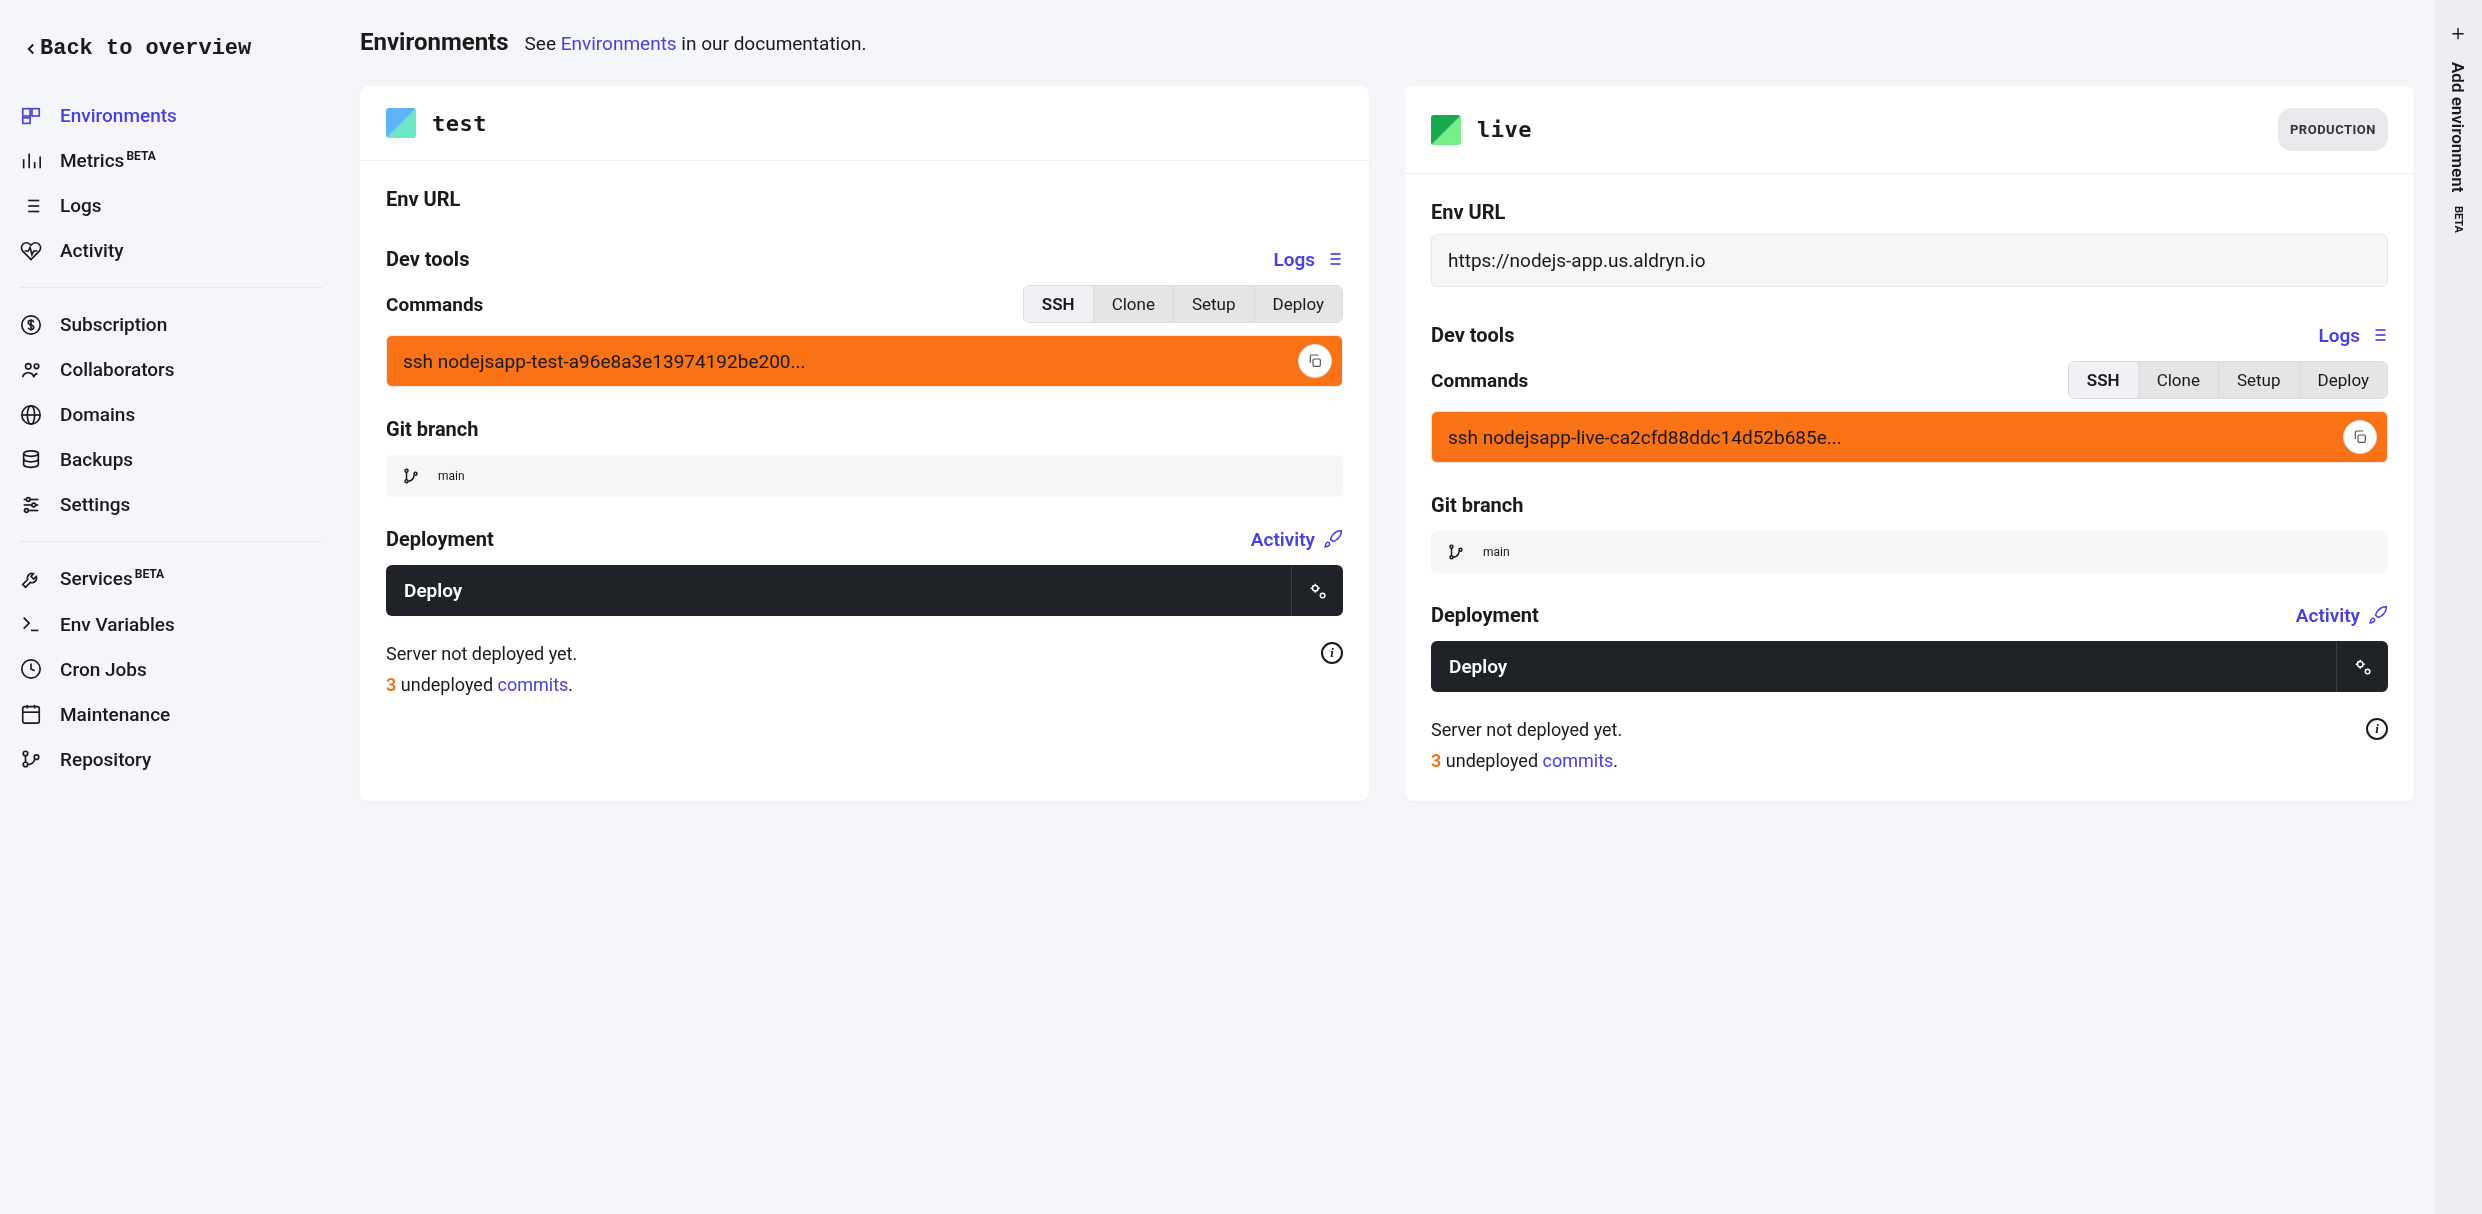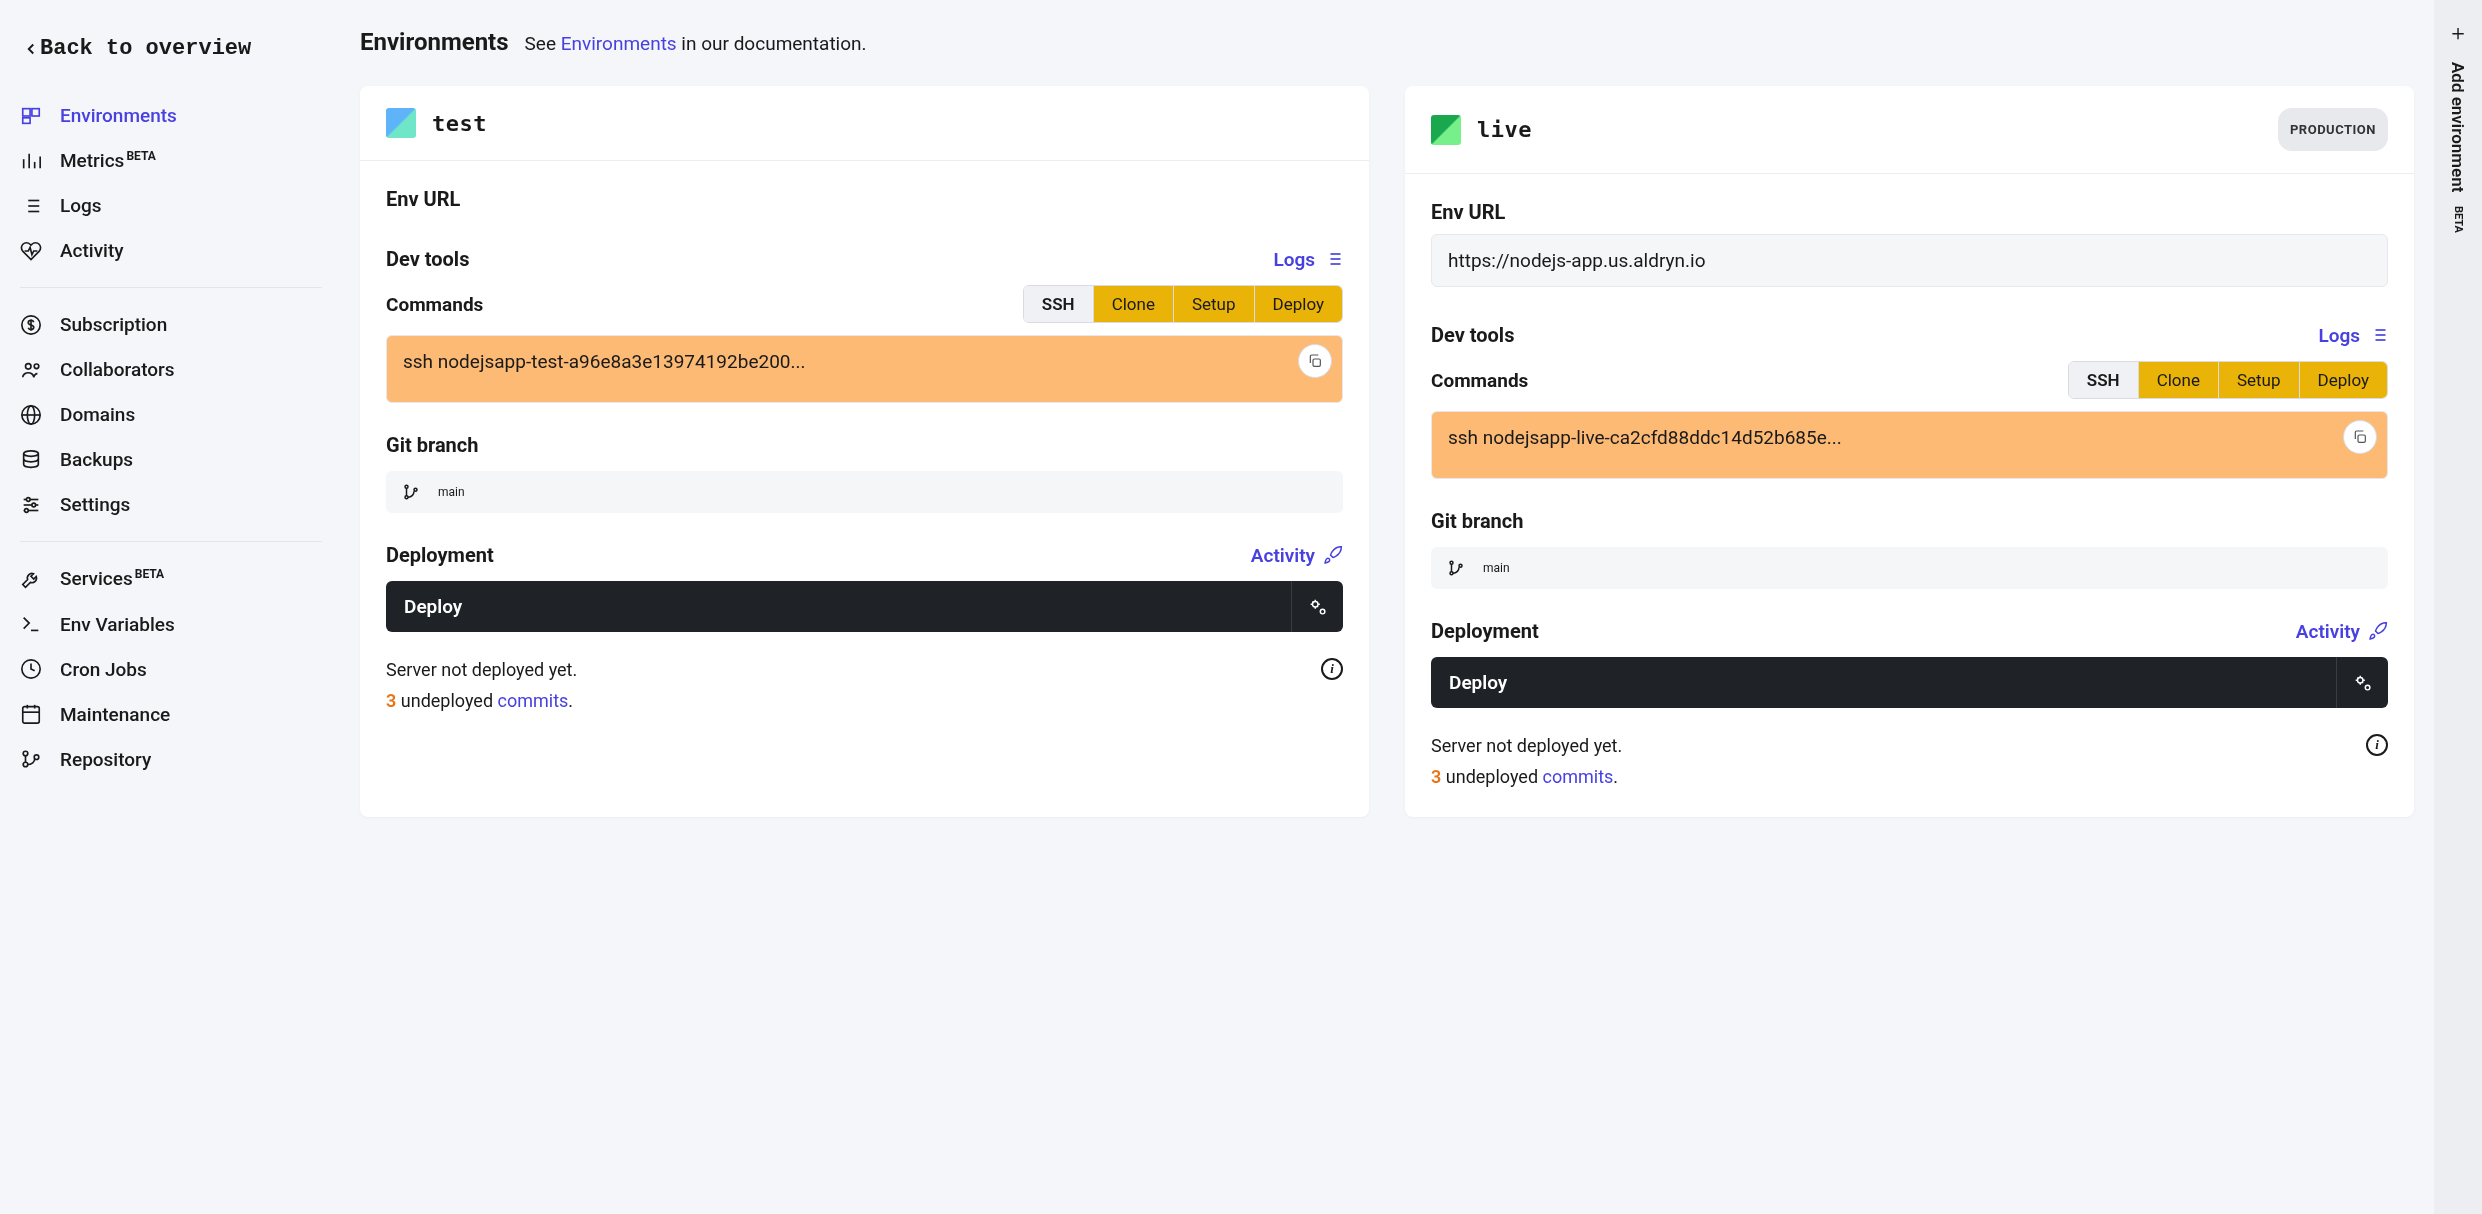--- a/index.html
+++ b/index.html
@@ -173,35 +173,35 @@
 .cmd-label { font-size: 19px; font-weight: 700; }
 .cmd-tabs {
   display: flex;
   border: 1px solid #d9dbe0;
   border-radius: 6px;
   overflow: hidden;
 }
 .cmd-tab {
   padding: 8px 18px;
   font-size: 17px;
-  background: #eab308;
+  background: #e5e5e5;
   cursor: pointer;
   border-right: 1px solid #d9dbe0;
 }
 .cmd-tab:last-child { border-right: none; }
 .cmd-tab.active { background: #f0f1f4; font-weight: 600; }
 
 .ssh-box {
   display: flex;
   align-items: center;
   justify-content: space-between;
-  background: #fdba74;
+  background: #f97316;
   border: 1px solid #e6e8eb;
   border-radius: 6px;
-  padding: 8px 10px 24px 16px;
+  padding: 8px 10px 8px 16px;
   gap: 12px;
 }
 .ssh-text {
   font-size: 19px;
   white-space: nowrap;
   overflow: hidden;
   text-overflow: ellipsis;
   flex: 1;
 }
 .copy-btn {

